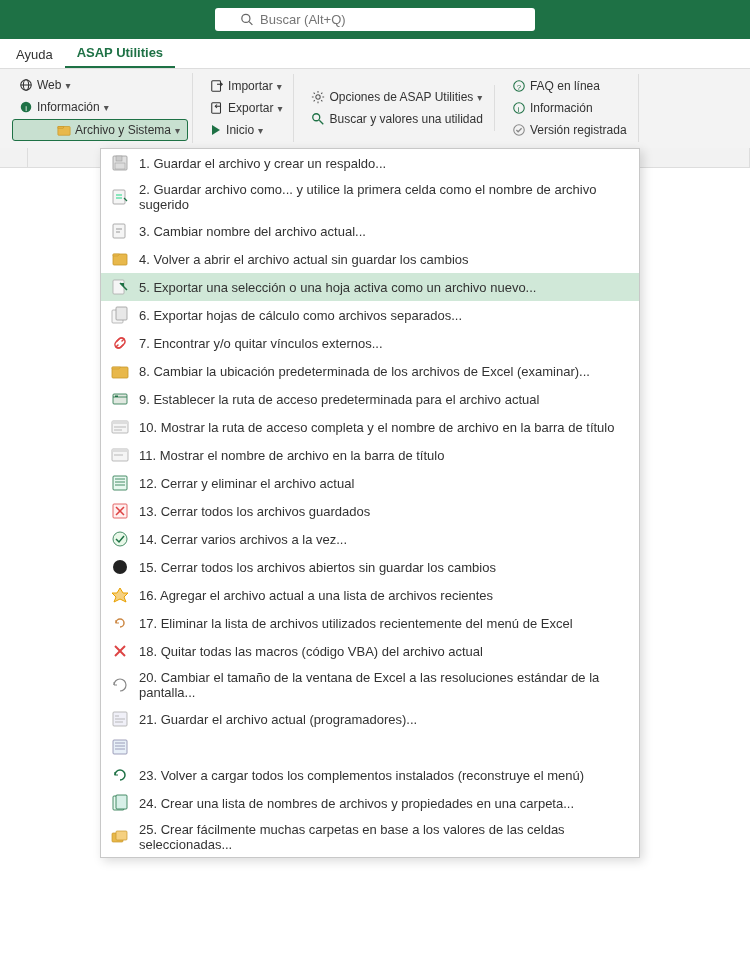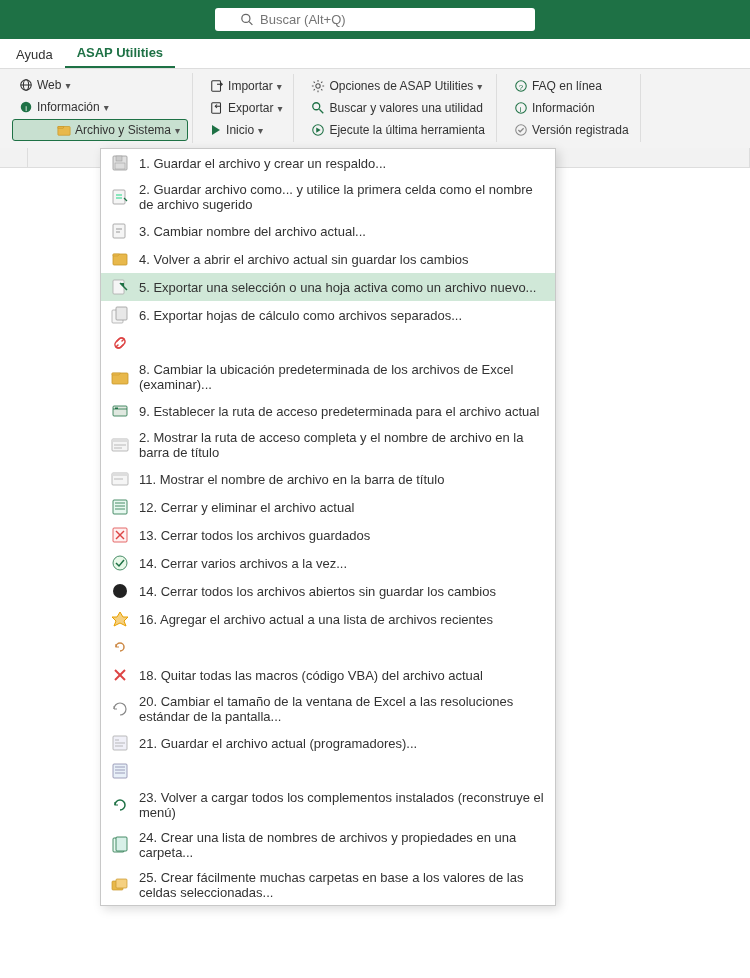--- a/index.html
+++ b/index.html
@@ -92,21 +92,21 @@
       border: 1px solid #1e7145;
       padding-left: 44px;
     }
     .ribbon-btn .arrow { font-size: 10px; color: #555; }
 
     
     .dropdown-menu {
       position: absolute;
       top: 148px;
       left: 100px;
-      width: 456px;
+      width: 540px;
       background: #fff;
       border: 1px solid #c8c8c8;
       box-shadow: 3px 3px 10px rgba(0,0,0,0.15);
       z-index: 100;
     }
     .menu-item {
       display: flex;
       align-items: center;
       padding: 5px 10px 5px 8px;
       gap: 8px;
@@ -212,27 +212,20 @@
       <span>Opciones de ASAP Utilities</span>
       <span class="arrow">▾</span>
     </button>
     <button class="ribbon-btn">
       <svg width="14" height="14" viewBox="0 0 16 16">
           <circle cx="6" cy="6" r="4" stroke="#1e7145" stroke-width="1.5" fill="none"></circle>
           <line x1="9.5" y1="9.5" x2="14" y2="14" stroke="#1e7145" stroke-width="1.5"></line>
         </svg>
       <span>Buscar y valores una utilidad</span>
     </button>
-    <button class="ribbon-btn">
-      <svg width="14" height="14" viewBox="0 0 16 16">
-          <circle cx="8" cy="8" r="6" stroke="#1e7145" stroke-width="1.2" fill="none"></circle>
-          <polygon points="6,5 11,8 6,11" fill="#1e7145"></polygon>
-        </svg>
-      <span>Ejecute la última herramienta</span>
-    </button>
   </div>
 
   <div class="ribbon-group">
     <button class="ribbon-btn">
       <svg width="14" height="14" viewBox="0 0 16 16">
           <circle cx="8" cy="8" r="6" stroke="#1e7145" stroke-width="1.2" fill="none"></circle>
           <text x="5.5" y="12" font-size="9" fill="#1e7145">?</text>
         </svg>
       <span>FAQ en línea</span>
     </button>
@@ -319,20 +312,21 @@
       </div>
       <div class="menu-item-text">6. Exportar hojas de cálculo como archivos separados...</div>
     </div>
     <div class="menu-item">
       <div class="menu-icon">
         <svg width="18" height="18" viewBox="0 0 18 18" fill="none">
           <path d="M7 11 L5 13 A3.5 3.5 0 0 0 10 13 L13 10 A3.5 3.5 0 0 0 8 5 L6 7" stroke="#d44" stroke-width="1.5" stroke-linecap="round"></path>
           <path d="M11 7 L13 5 A3.5 3.5 0 0 0 8 5 L5 8 A3.5 3.5 0 0 0 10 13 L12 11" stroke="#d44" stroke-width="1.5" stroke-linecap="round"></path>
         </svg>
       </div>
+      <div class="menu-item-text">7. Encontrar y/o quitar vínculos externos...</div>
     </div>
     <div class="menu-item">
       <div class="menu-icon">
         <svg width="18" height="18" viewBox="0 0 18 18" fill="none">
           <rect x="1" y="5" width="16" height="11" rx="1" fill="#e8b84b" stroke="#c8972a" stroke-width="0.8"></rect>
           <path d="M1 7 L8 7 L9.5 5 L1 5Z" fill="#e8b84b" stroke="#c8972a" stroke-width="0.5"></path>
         </svg>
       </div>
       <div class="menu-item-text">8. Cambiar la ubicación predeterminada de los archivos de Excel (examinar)...</div>
     </div>
@@ -348,21 +342,21 @@
     </div>
     <div class="menu-item">
       <div class="menu-icon">
         <svg width="18" height="18" viewBox="0 0 18 18" fill="none">
           <rect x="1" y="3" width="16" height="12" rx="1" stroke="#aaa" stroke-width="0.8" fill="#f5f5f5"></rect>
           <rect x="1" y="3" width="16" height="3" rx="1" fill="#ddd"></rect>
           <line x1="3" y1="9" x2="15" y2="9" stroke="#aaa" stroke-width="0.8"></line>
           <line x1="3" y1="12" x2="11" y2="12" stroke="#aaa" stroke-width="0.8"></line>
         </svg>
       </div>
-      <div class="menu-item-text">2. Mostrar la ruta de acceso completa y el nombre de archivo en la barra de título</div>
+      <div class="menu-item-text">10. Mostrar la ruta de acceso completa y el nombre de archivo en la barra de título</div>
     </div>
     <div class="menu-item">
       <div class="menu-icon">
         <svg width="18" height="18" viewBox="0 0 18 18" fill="none">
           <rect x="1" y="3" width="16" height="12" rx="1" stroke="#aaa" stroke-width="0.8" fill="#f5f5f5"></rect>
           <rect x="1" y="3" width="16" height="3" rx="1" fill="#ddd"></rect>
           <line x1="3" y1="9" x2="12" y2="9" stroke="#aaa" stroke-width="0.8"></line>
         </svg>
       </div>
       <div class="menu-item-text">11. Mostrar el nombre de archivo en la barra de título</div>
@@ -396,37 +390,38 @@
         </svg>
       </div>
       <div class="menu-item-text">14. Cerrar varios archivos a la vez...</div>
     </div>
     <div class="menu-item">
       <div class="menu-icon">
         <svg width="18" height="18" viewBox="0 0 18 18">
           <circle cx="9" cy="9" r="7" fill="#222"></circle>
         </svg>
       </div>
-      <div class="menu-item-text">14. Cerrar todos los archivos abiertos sin guardar los cambios</div>
+      <div class="menu-item-text">15. Cerrar todos los archivos abiertos sin guardar los cambios</div>
     </div>
     <div class="menu-item">
       <div class="menu-icon">
         <svg width="18" height="18" viewBox="0 0 18 18" fill="none">
           <path d="M9 2 L12 7 L17 7 L13 11 L15 16 L9 13 L3 16 L5 11 L1 7 L6 7Z" stroke="#e8a000" stroke-width="1" fill="#f5d080"></path>
         </svg>
       </div>
       <div class="menu-item-text">16. Agregar el archivo actual a una lista de archivos recientes</div>
     </div>
     <div class="menu-item">
       <div class="menu-icon">
         <svg width="18" height="18" viewBox="0 0 18 18" fill="none">
           <path d="M5 9 A4 4 0 1 1 9 13" stroke="#c84" stroke-width="1.5" fill="none"></path>
           <polyline points="5,6 5,9 8,9" stroke="#c84" stroke-width="1.2" fill="none"></polyline>
         </svg>
       </div>
+      <div class="menu-item-text">17. Eliminar la lista de archivos utilizados recientemente del menú de Excel</div>
     </div>
     <div class="menu-item">
       <div class="menu-icon">
         <svg width="18" height="18" viewBox="0 0 18 18" fill="none">
           <line x1="4" y1="4" x2="14" y2="14" stroke="#d44" stroke-width="2"></line>
           <line x1="14" y1="4" x2="4" y2="14" stroke="#d44" stroke-width="2"></line>
         </svg>
       </div>
       <div class="menu-item-text">18. Quitar todas las macros (código VBA) del archivo actual</div>
     </div>

